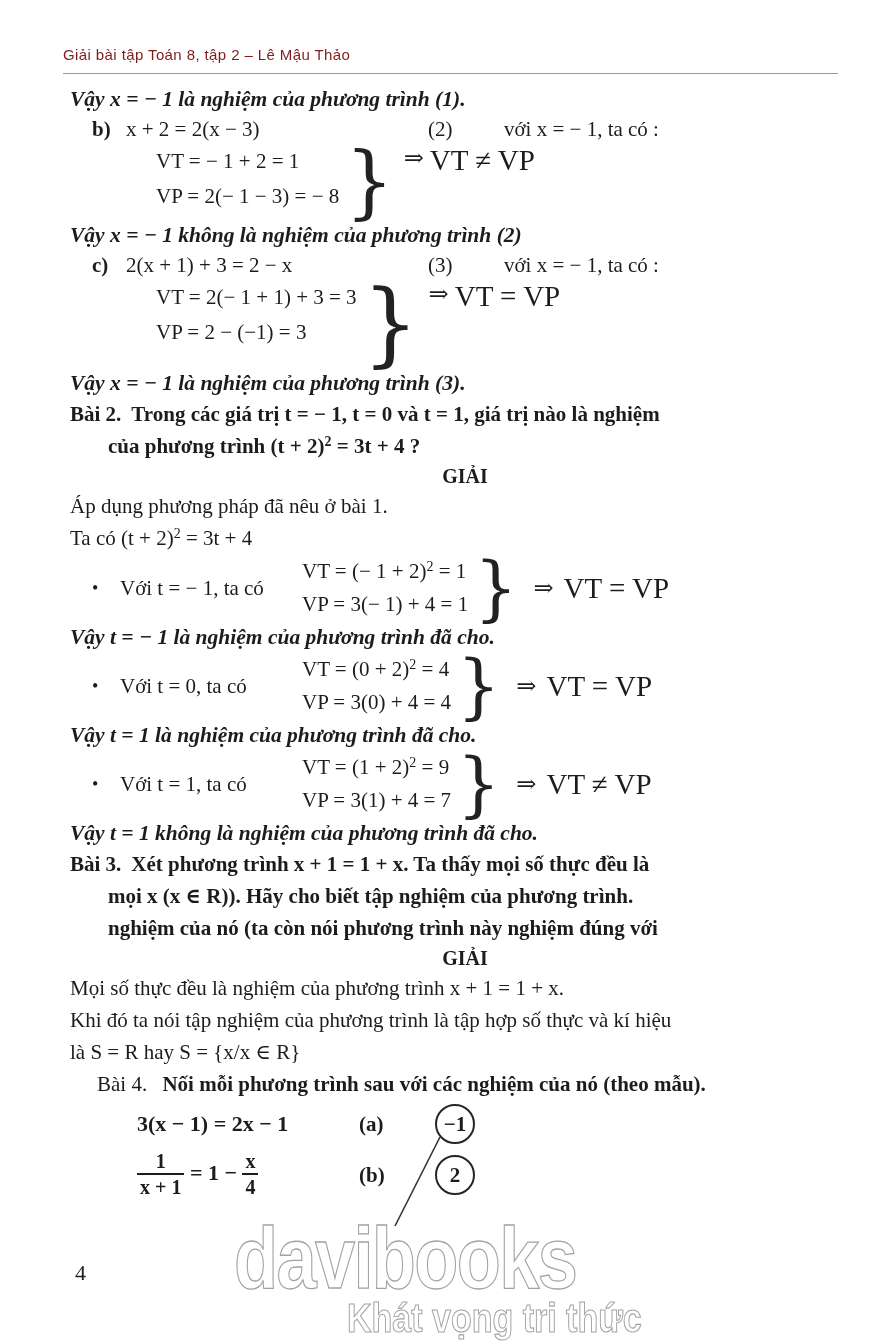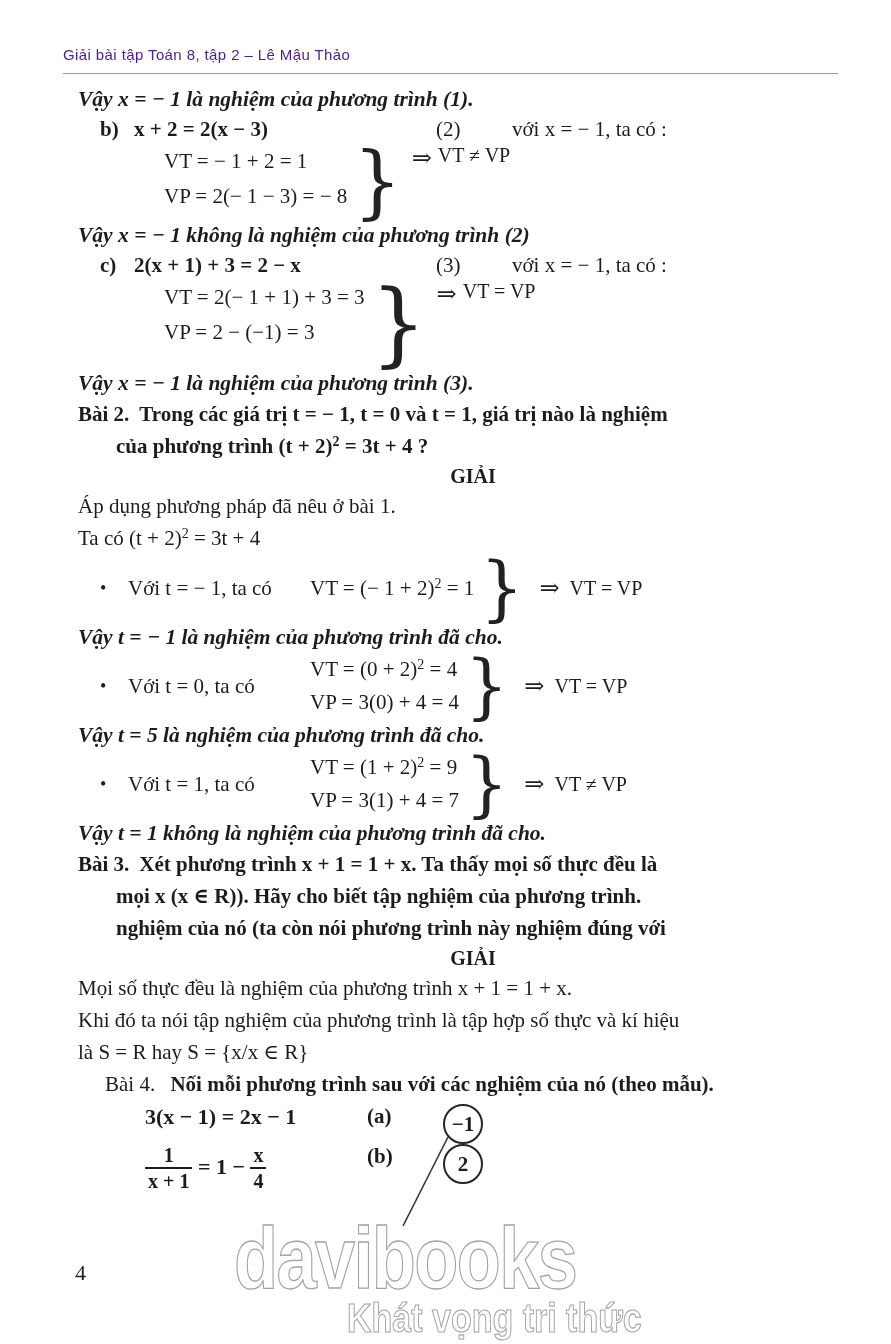--- a/index.html
+++ b/index.html
@@ -6,57 +6,57 @@
   .page{
     position:relative; width:891px; height:1344px; background:#ffffff;
     font-family:"Liberation Serif","DejaVu Serif",serif; color:#1c1c1c;
     overflow:hidden; margin:0 auto;
   }
   .nowrap{white-space:nowrap;}
   
   .hdr{
     position:absolute; top:46px; left:63px; width:775px;
     font-family:"Liberation Sans","DejaVu Sans",sans-serif;
-    font-size:15px; color:#4c1d95; letter-spacing:.4px; z-index:3;
+    font-size:15px; color:#7f1d1d; letter-spacing:.4px; z-index:3;
   }
   .hdr-rule{position:absolute; top:73px; left:63px; width:775px; height:0;
     border-top:1.5px solid #9a9a9a; z-index:3;}
   
-  .content{position:absolute; top:84px; left:78px; width:762px; font-size:21px; z-index:2;}
+  .content{position:absolute; top:84px; left:70px; width:762px; font-size:21px; z-index:2;}
   .content p{margin:0;}
   .concl{font-weight:bold; font-style:italic; line-height:30px; margin-left:58px; font-size:21.5px;}
   .eqrow{display:flex; line-height:30px; margin-left:22px; align-items:baseline;}
   .eqrow .plabel{font-weight:bold; width:34px;}
-  .eqrow .eq{font-weight:bold; width:302px;}
+  .eqrow .eq{font-weight:normal; width:302px;}
   .eqrow .num{width:76px;}
   .vtvp{display:flex; align-items:flex-start; margin-left:86px; min-height:72px;}
   .stack{display:flex; flex-direction:column;}
   .stack .ln{line-height:35px;}
   .case .stack .ln{line-height:33px;}
   .brace{font-family:"DejaVu Serif",serif; font-weight:400; line-height:1;
          display:inline-block; transform:scaleY(1.05); margin-left:6px; color:#222;}
   .b-sm{font-size:68px;}
   .b-md{font-size:76px;}
   .b-lg{font-size:88px;}
   .arrow{font-size:24px; margin-left:10px; margin-right:6px;}
   .arrow-gap{margin-left:16px; margin-right:10px;}
-  .resl{font-size:20px;}
+  .resl{font-size:29px;}
   sup{font-size:14px; vertical-align:7px; line-height:0;}
   .prob{font-weight:bold; line-height:32px;}
   .prob .ptitle{margin-right:10px;}
   .prob.cont{margin-left:38px;}
   .light{font-weight:normal;margin-left:27px;}
   .giai{text-align:center; font-weight:bold; font-size:20px; line-height:28px; position:relative; left:14px;}
   .sol{margin-left:28px; line-height:32px;}
   .case{display:flex; align-items:center; margin-left:22px; min-height:66px;}
   .case .bullet{width:28px; font-size:18px;}
   .case .intro{width:182px;}
   
   .match{position:relative; margin-left:67px; margin-top:4px; font-weight:bold;}
-  .mrow{display:flex; align-items:flex-start;}
+  .mrow{display:flex; align-items:center;}
   .row-a{height:40px;} .row-b{height:62px;} .row-c{height:46px;}
   .meq{width:222px; font-size:22px;}
   .mlabel{width:76px;}
   .circ{width:36px; height:36px; border:2px solid #262626; border-radius:50%;
         display:inline-flex; align-items:center; justify-content:center;
         font-size:21px; font-weight:bold; background:#fff;}
   .frac{display:inline-block; vertical-align:middle; text-align:center; font-weight:bold; font-size:20px;}
   .frac .fn{display:block; line-height:23px;}
   .frac .fd{display:block; border-top:2.2px solid #1c1c1c; line-height:25px; padding:0 3px;}
   .connector{position:absolute; left:0; top:0; pointer-events:none;}
@@ -141,39 +141,40 @@
     <p class="sol nowrap">Áp dụng phương pháp đã nêu ở bài 1.</p>
     <p class="sol nowrap">
       <span>Ta có (t + 2)</span><sup>2</sup><span> = 3t + 4</span>
     </p>
 
     <div class="case">
       <span class="bullet">•</span>
       <span class="intro nowrap">Với t = − 1, ta có</span>
       <div class="stack">
         <span class="ln nowrap"><span>VT = (− 1 + 2)</span><sup>2</sup><span> = 1</span></span>
+        <span class="ln nowrap">VP = 3(− 1) + 4 = 1</span>
       </div>
       <span class="brace b-sm">}</span>
       <span class="arrow arrow-gap">⇒</span>
       <span class="resl">VT = VP</span>
     </div>
     <p class="concl nowrap">Vậy t = − 1 là nghiệm của phương trình đã cho.</p>
 
     <div class="case">
       <span class="bullet">•</span>
       <span class="intro nowrap">Với t = 0, ta có</span>
       <div class="stack">
         <span class="ln nowrap"><span>VT = (0 + 2)</span><sup>2</sup><span> = 4</span></span>
         <span class="ln nowrap">VP = 3(0) + 4 = 4</span>
       </div>
       <span class="brace b-sm">}</span>
       <span class="arrow arrow-gap">⇒</span>
       <span class="resl">VT = VP</span>
     </div>
-    <p class="concl nowrap">Vậy t = 5 là nghiệm của phương trình đã cho.</p>
+    <p class="concl nowrap">Vậy t = 1 là nghiệm của phương trình đã cho.</p>
 
     <div class="case">
       <span class="bullet">•</span>
       <span class="intro nowrap">Với t = 1, ta có</span>
       <div class="stack">
         <span class="ln nowrap"><span>VT = (1 + 2)</span><sup>2</sup><span> = 9</span></span>
         <span class="ln nowrap">VP = 3(1) + 4 = 7</span>
       </div>
       <span class="brace b-sm">}</span>
       <span class="arrow arrow-gap">⇒</span>

